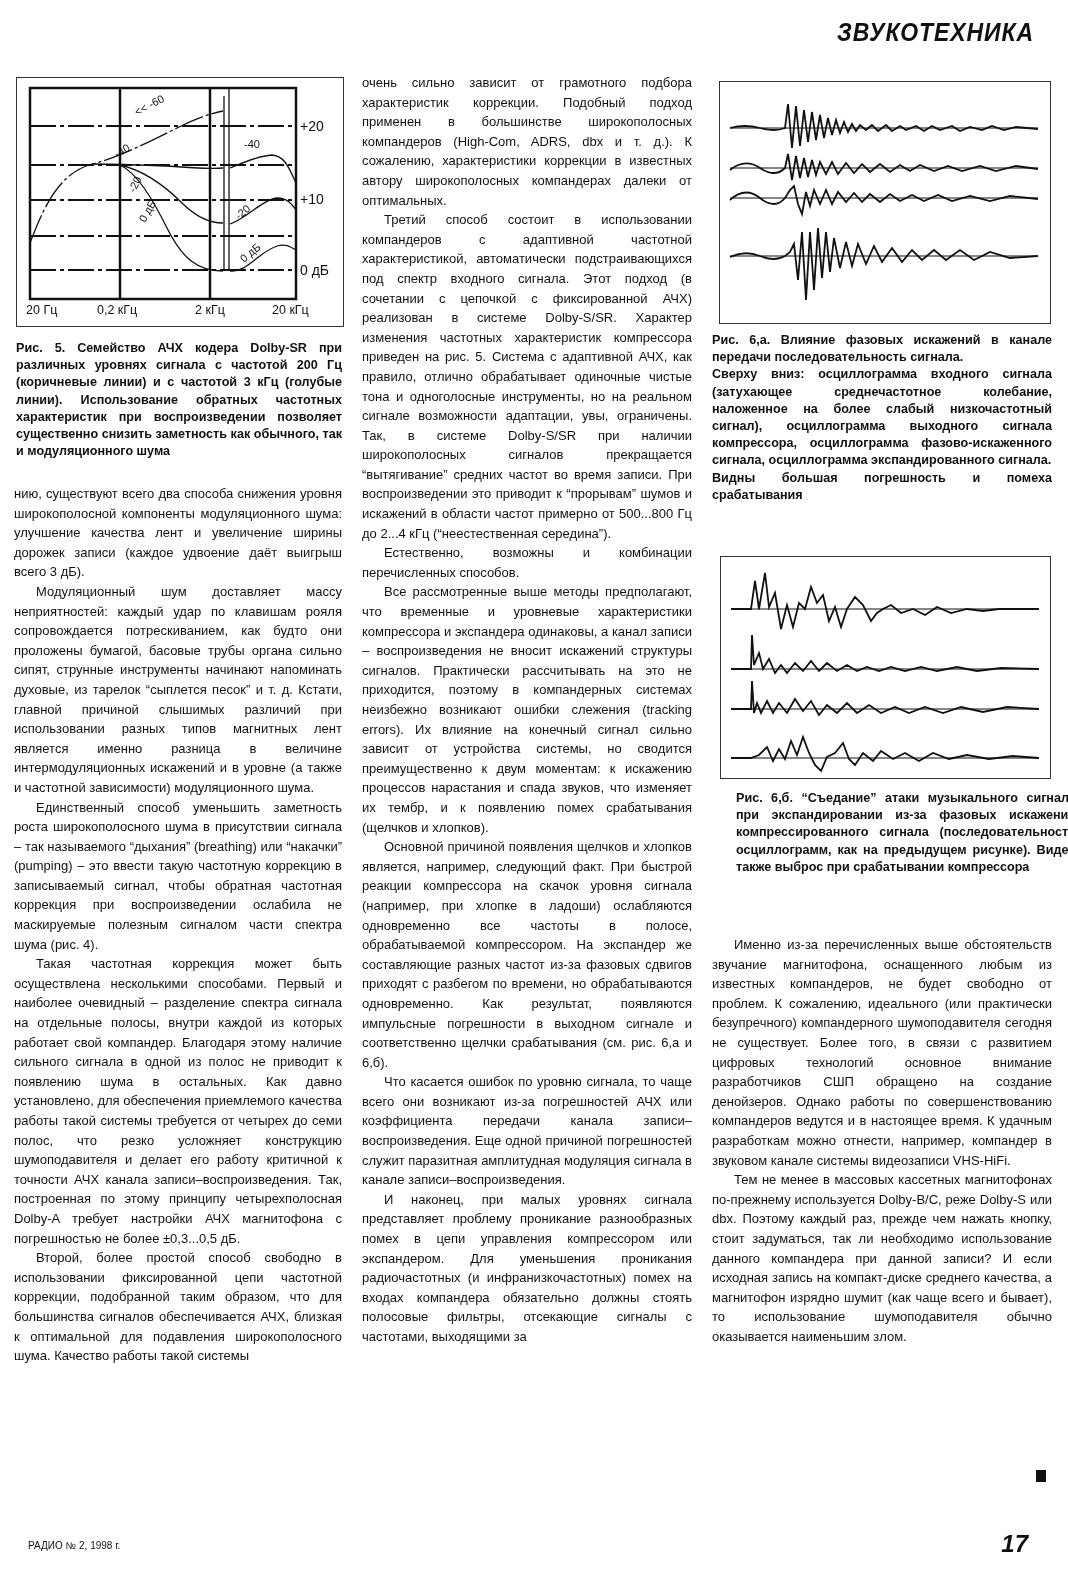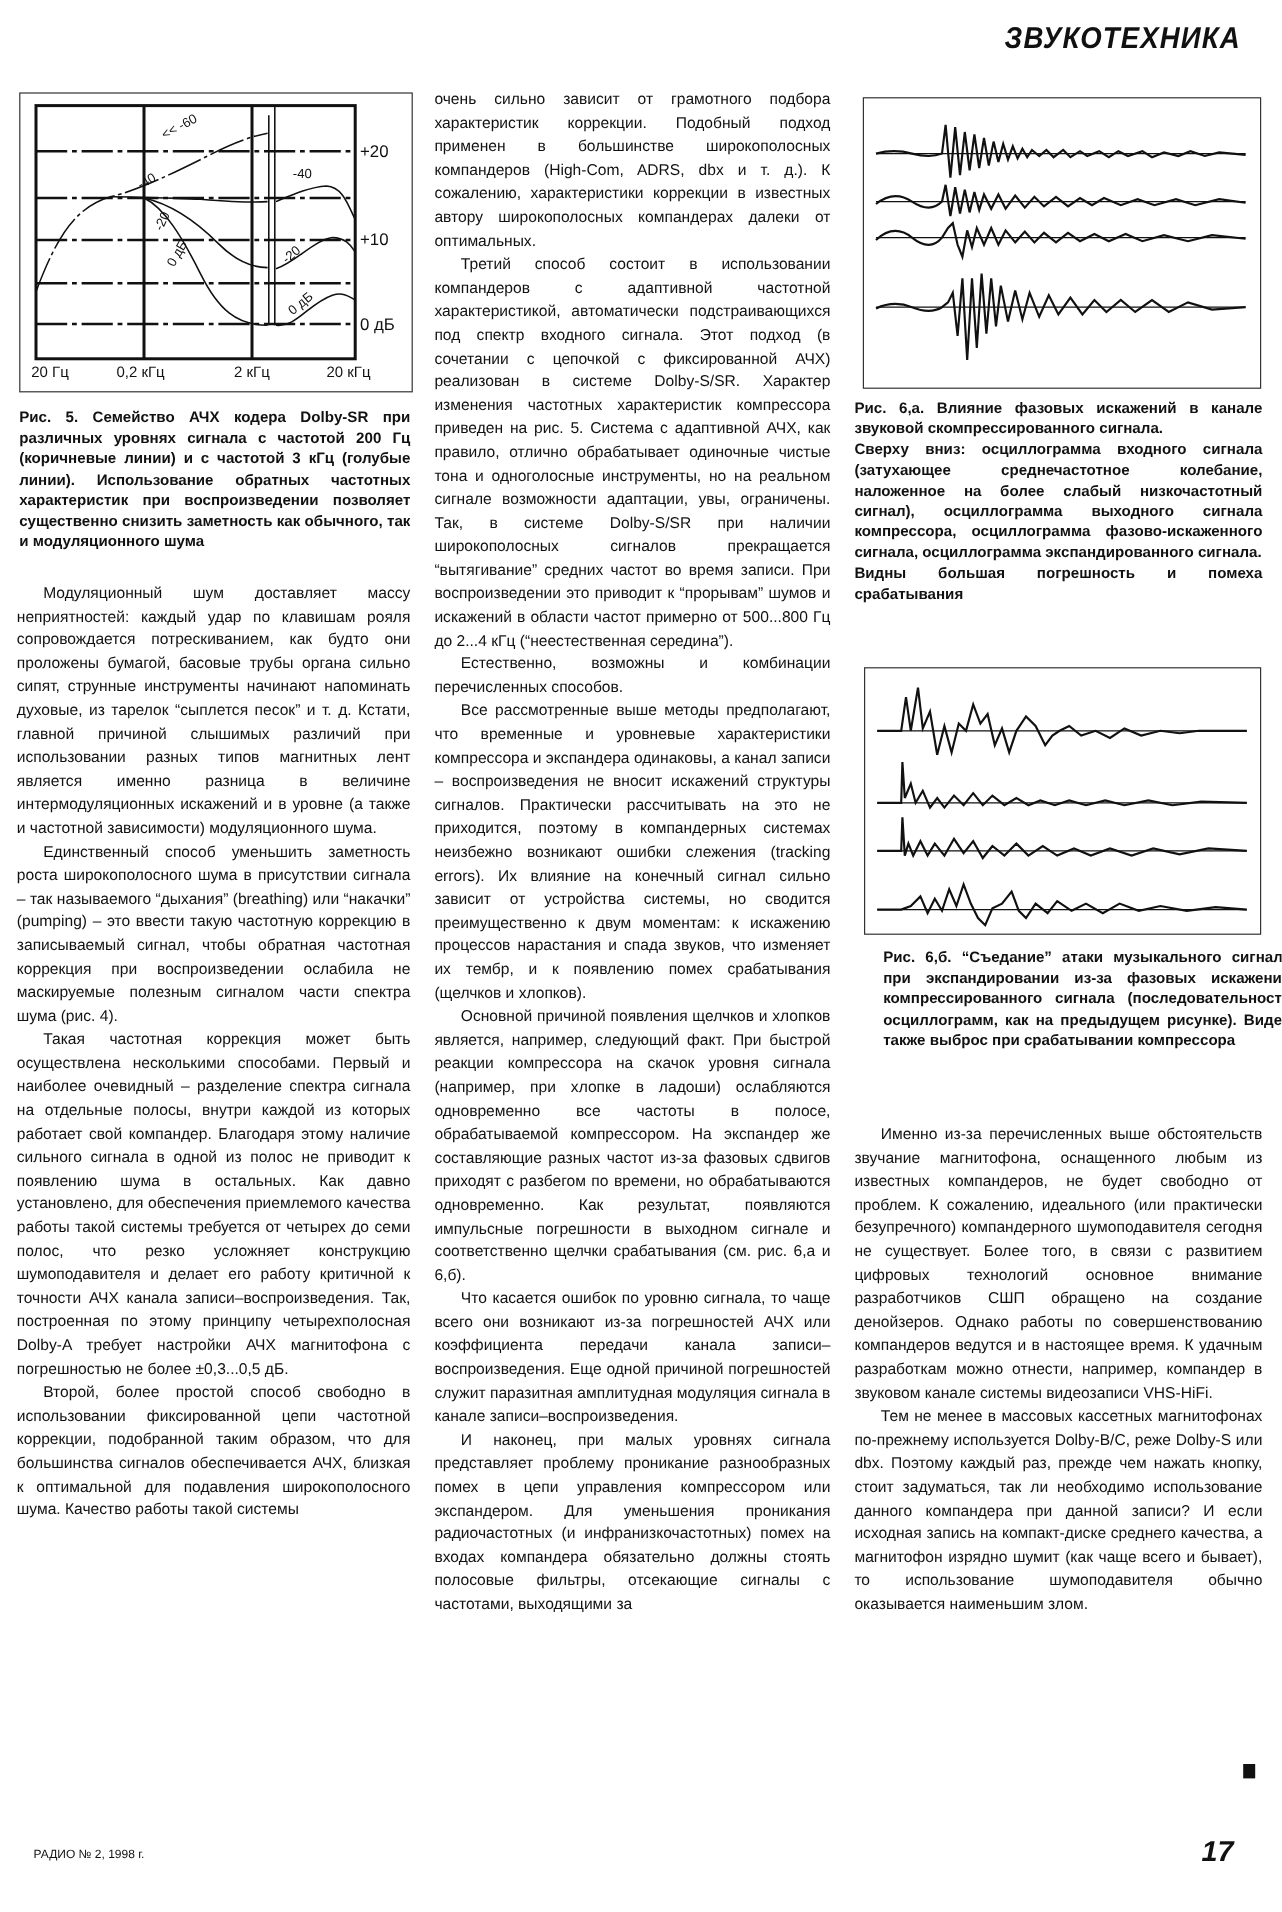--- a/index.html
+++ b/index.html
@@ -105,21 +105,21 @@
     </g>
     <g stroke="#111" stroke-width="1.8" fill="none">
       <path d="M10 46 Q25 42 40 46 Q55 50 65 46 L68 22 L72 66 L76 24 L80 64 L84 28 L88 60 L92 30 L96 58 L100 33 L104 56 L108 36 L112 53 L116 38 L120 51 L124 40 L128 50 L132 42 L136 49 L140 43 L146 48 L152 43 L158 49 L166 43 L172 49 L180 44 L186 48 L196 44 L204 49 L212 44 L220 48 L232 44 L240 49 L250 45 L262 48 L272 44 L284 48 L296 45 L318 47"></path>
       <path d="M10 88 Q25 76 40 86 Q55 96 65 86 L68 72 L72 98 L76 74 L80 96 L84 76 L88 95 L92 78 L96 93 L100 80 L106 92 L112 80 L118 92 L126 81 L134 91 L142 82 L150 90 L160 82 L170 90 L180 83 L190 89 L200 83 L214 89 L228 84 L242 89 L260 84 L276 89 L296 84 L318 87"></path>
       <path d="M10 118 Q25 104 40 116 Q55 128 65 116 L70 108 L74 104 L78 122 L82 132 L86 110 L90 124 L94 108 L100 122 L106 108 L112 122 L118 110 L126 120 L134 111 L142 120 L150 112 L160 120 L170 112 L180 119 L192 113 L204 119 L218 113 L232 119 L250 114 L270 119 L290 114 L318 117"></path>
       <path d="M10 175 Q25 168 40 174 Q55 180 65 174 L70 170 L74 162 L78 198 L82 150 L86 218 L90 150 L94 208 L98 146 L102 196 L106 150 L110 190 L114 156 L120 186 L126 160 L132 184 L138 162 L146 182 L154 164 L162 180 L172 166 L182 180 L192 168 L202 178 L214 168 L226 178 L240 168 L254 178 L270 170 L290 176 L318 174"></path>
     </g>
   </svg>
 </div>
 <div class="caption cap6a">
-  <div>Рис. 6,а. Влияние фазовых искажений в канале звуковой скомпрессированного сигнала.</div>
+  <div>Рис. 6,а. Влияние фазовых искажений в канале передачи последовательность сигнала.</div>
   <div>Сверху вниз: осциллограмма входного сигнала (затухающее среднечастотное колебание, наложенное на более слабый низкочастотный сигнал), осциллограмма выходного сигнала компрессора, осциллограмма фазово-искаженного сигнала, осциллограмма экспандированного сигнала.</div>
   <div>Видны большая погрешность и помеха срабатывания</div>
 </div>
 
 <div class="figure-box fig6b">
   <svg width="329" height="221" viewBox="0 0 329 221">
     <g stroke="#111" stroke-width="1" fill="none">
       <line x1="10" y1="52" x2="318" y2="52"></line>
       <line x1="10" y1="112" x2="318" y2="112"></line>
       <line x1="10" y1="152" x2="318" y2="152"></line>
@@ -129,20 +129,21 @@
       <path d="M10 52 L30 52 L34 24 L38 52 L44 16 L48 50 L54 36 L60 72 L66 48 L72 70 L78 46 L84 52 L90 30 L96 46 L102 38 L108 64 L114 50 L120 70 L126 52 L134 40 L142 48 L150 64 L156 56 L162 52 L170 48 L180 56 L192 52 L204 58 L216 50 L230 56 L246 52 L262 54 L278 52 L318 52"></path>
       <path d="M10 112 L30 112 L31 78 L33 108 L38 96 L42 112 L48 102 L54 116 L60 108 L66 116 L74 106 L82 114 L90 104 L98 114 L106 106 L116 114 L126 108 L136 114 L146 110 L158 114 L170 110 L184 114 L200 110 L216 114 L236 110 L256 114 L280 111 L318 112"></path>
       <path d="M10 152 L30 152 L31 124 L33 156 L36 146 L40 156 L46 144 L52 156 L58 146 L66 156 L74 142 L82 154 L90 144 L98 158 L106 148 L116 156 L126 146 L136 156 L148 148 L160 156 L174 150 L188 156 L204 150 L222 156 L240 150 L262 155 L286 150 L318 152"></path>
       <path d="M10 201 L30 201 L38 198 L46 190 L52 204 L58 192 L64 202 L70 184 L76 198 L82 180 L88 196 L94 208 L100 214 L106 200 L114 196 L122 186 L128 202 L134 208 L142 196 L152 204 L160 194 L172 202 L184 196 L198 204 L212 196 L228 202 L246 198 L268 202 L292 199 L318 201"></path>
     </g>
   </svg>
 </div>
 <div class="caption cap6b">Рис. 6,б. “Съедание” атаки музыкального сигнала при экспандировании из-за фазовых искажений компрессированного сигнала (последовательность осциллограмм, как на предыдущем рисунке). Виден также выброс при срабатывании компрессора</div>
 
 <div class="col col1">
+  <p>нию, существуют всего два способа снижения уровня широкополосной компоненты модуляционного шума: улучшение качества лент и увеличение ширины дорожек записи (каждое удвоение даёт выигрыш всего 3 дБ).</p>
   <p class="ind">Модуляционный шум доставляет массу неприятностей: каждый удар по клавишам рояля сопровождается потрескиванием, как будто они проложены бумагой, басовые трубы органа сильно сипят, струнные инструменты начинают напоминать духовые, из тарелок “сыплется песок” и т. д. Кстати, главной причиной слышимых различий при использовании разных типов магнитных лент является именно разница в величине интермодуляционных искажений и в уровне (а также и частотной зависимости) модуляционного шума.</p>
   <p class="ind">Единственный способ уменьшить заметность роста широкополосного шума в присутствии сигнала – так называемого “дыхания” (breathing) или “накачки” (pumping) – это ввести такую частотную коррекцию в записываемый сигнал, чтобы обратная частотная коррекция при воспроизведении ослабила не маскируемые полезным сигналом части спектра шума (рис. 4).</p>
   <p class="ind">Такая частотная коррекция может быть осуществлена несколькими способами. Первый и наиболее очевидный – разделение спектра сигнала на отдельные полосы, внутри каждой из которых работает свой компандер. Благодаря этому наличие сильного сигнала в одной из полос не приводит к появлению шума в остальных. Как давно установлено, для обеспечения приемлемого качества работы такой системы требуется от четырех до семи полос, что резко усложняет конструкцию шумоподавителя и делает его работу критичной к точности АЧХ канала записи–воспроизведения. Так, построенная по этому принципу четырехполосная Dolby-A требует настройки АЧХ магнитофона с погрешностью не более ±0,3...0,5 дБ.</p>
   <p class="ind">Второй, более простой способ свободно в использовании фиксированной цепи частотной коррекции, подобранной таким образом, что для большинства сигналов обеспечивается АЧХ, близкая к оптимальной для подавления широкополосного шума. Качество работы такой системы</p>
 </div>
 
 <div class="col col2">
   <p>очень сильно зависит от грамотного подбора характеристик коррекции. Подобный подход применен в большинстве широкополосных компандеров (High-Com, ADRS, dbx и т. д.). К сожалению, характеристики коррекции в известных автору широкополосных компандерах далеки от оптимальных.</p>
   <p class="ind">Третий способ состоит в использовании компандеров с адаптивной частотной характеристикой, автоматически подстраивающихся под спектр входного сигнала. Этот подход (в сочетании с цепочкой с фиксированной АЧХ) реализован в системе Dolby-S/SR. Характер изменения частотных характеристик компрессора приведен на рис. 5. Система с адаптивной АЧХ, как правило, отлично обрабатывает одиночные чистые тона и одноголосные инструменты, но на реальном сигнале возможности адаптации, увы, ограничены. Так, в системе Dolby-S/SR при наличии широкополосных сигналов прекращается “вытягивание” средних частот во время записи. При воспроизведении это приводит к “прорывам” шумов и искажений в области частот примерно от 500...800 Гц до 2...4 кГц (“неестественная середина”).</p>
   <p class="ind">Естественно, возможны и комбинации перечисленных способов.</p>

